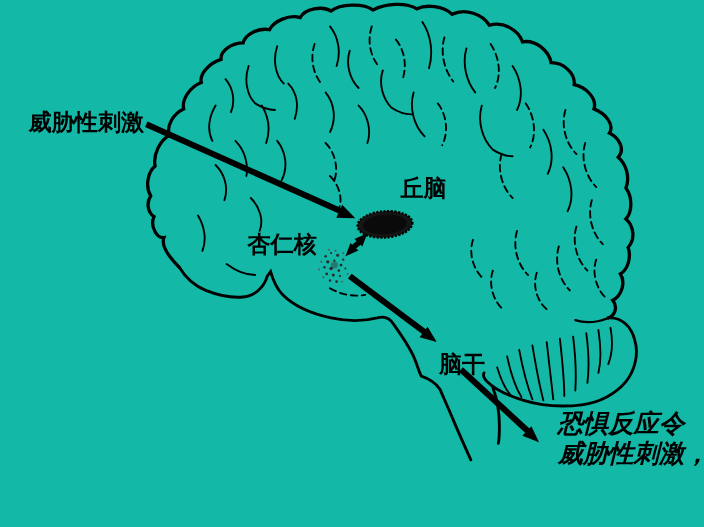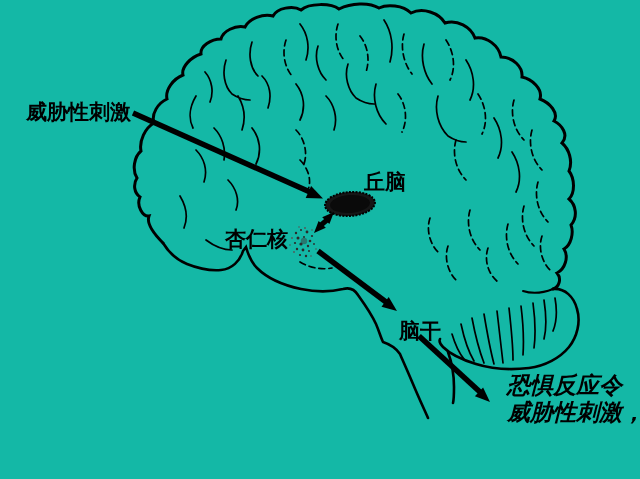--- a/index.html
+++ b/index.html
@@ -26,22 +26,22 @@
     left: 507px;
     top: 372px;
     color: #000000;
     font-weight: bold;
     font-size: 23px;
     line-height: 27px;
     white-space: nowrap;
   }
   .fear-block span { display: block; font-style: italic; }
   .lbl-threat   { left: 26px;  top: 101px; }
-  .lbl-thalamus { left: 364px; top: 171px; }
-  .lbl-amygdala { left: 225px; top: 228px; }
+  .lbl-thalamus { left: 364px; top: 161px; }
+  .lbl-amygdala { left: 225px; top: 212px; }
   .lbl-brainstem{ left: 399px; top: 320px; font-family: Liberation Serif, serif; }
 </style>
 </head>
 <body>
 
 <div id="figure">
 
   <svg width="640" height="479" viewBox="0 0 640 479">
 
     <path d="M 163 243

